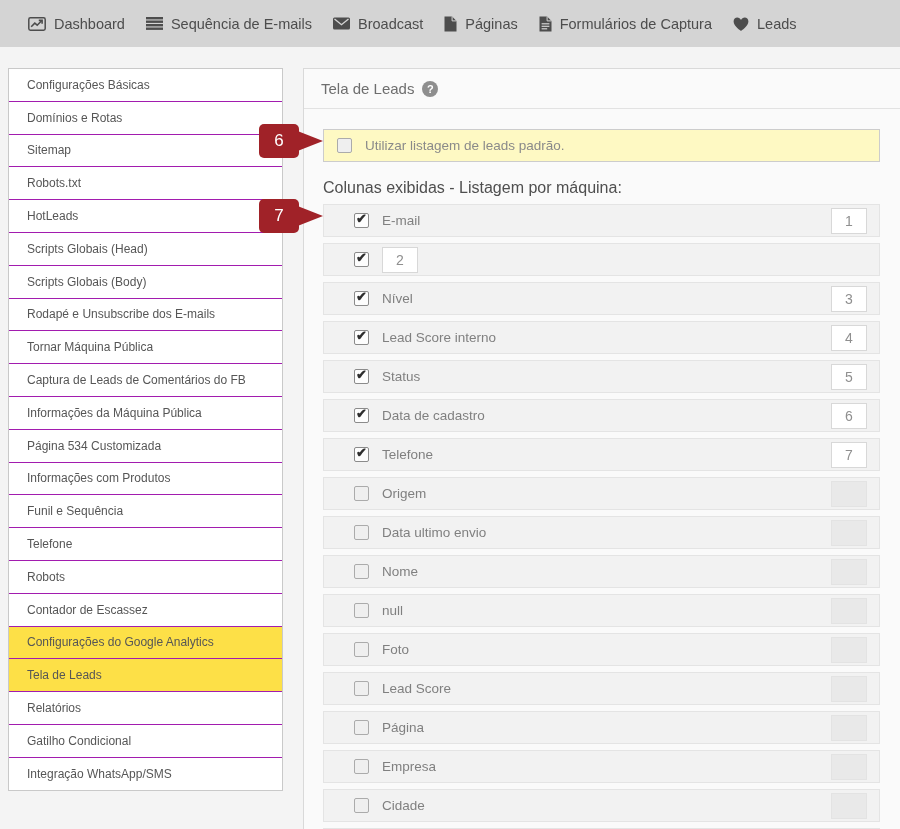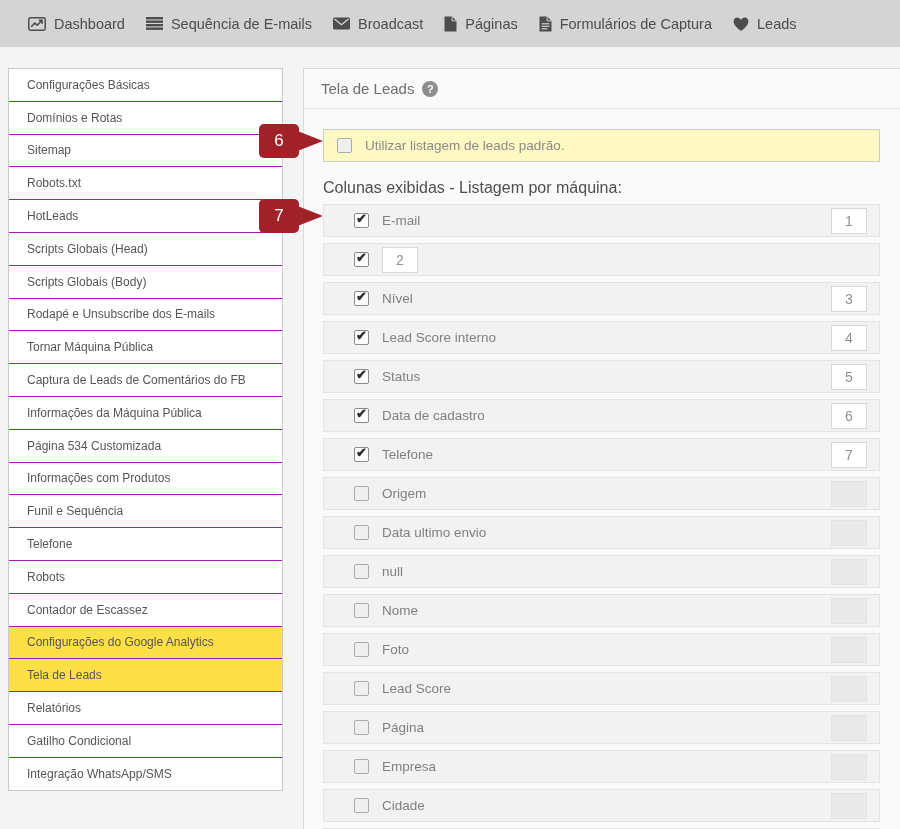--- a/index.html
+++ b/index.html
@@ -290,27 +290,27 @@
         </div>
 
         <div class="col-row">
           <span class="checkbox"></span>
           <span class="col-label">Data ultimo envio</span>
           <span class="order-box"></span>
         </div>
 
         <div class="col-row">
           <span class="checkbox"></span>
+          <span class="col-label">Nome</span>
+          <span class="order-box"></span>
+        </div>
+
+        <div class="col-row">
+          <span class="checkbox"></span>
           <span class="col-label">null</span>
-          <span class="order-box"></span>
-        </div>
-
-        <div class="col-row">
-          <span class="checkbox"></span>
-          <span class="col-label">Nome</span>
           <span class="order-box"></span>
         </div>
 
         <div class="col-row">
           <span class="checkbox"></span>
           <span class="col-label">Foto</span>
           <span class="order-box"></span>
         </div>
 
         <div class="col-row">

